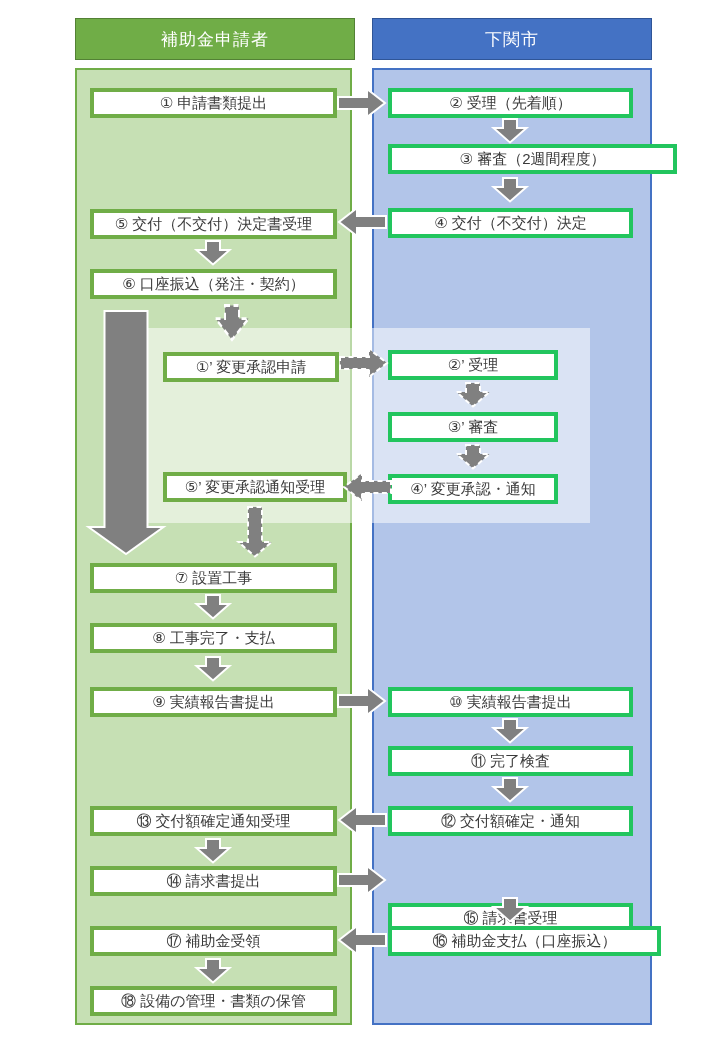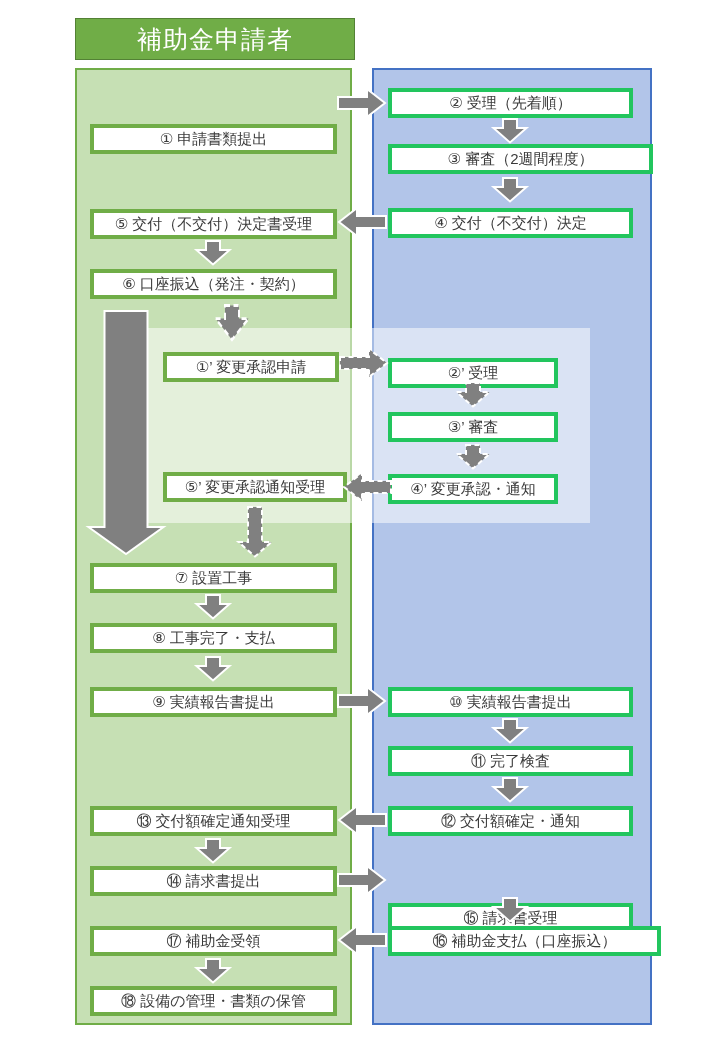--- a/index.html
+++ b/index.html
@@ -1,19 +1,19 @@
 <!DOCTYPE html>
 <html><head>
 <meta charset="utf-8">
 <style>
   html,body{margin:0;padding:0;background:#ffffff;}
   .stage{position:relative;width:720px;height:1040px;background:#ffffff;
          font-family:"Liberation Sans","DejaVu Sans",sans-serif;overflow:hidden;}
   .hdr{position:absolute;height:42px;box-sizing:border-box;display:flex;
-       align-items:center;justify-content:center;color:#ffffff;font-size:25px;letter-spacing:1px;}
+       align-items:center;justify-content:center;color:#ffffff;font-size:17px;letter-spacing:1px;}
   .hdr.green{background:#70AD47;border:1px solid #538135;}
   .hdr.blue{background:#4472C4;border:1px solid #2F5597;}
   .panel{position:absolute;box-sizing:border-box;z-index:1;}
   .panel.green{background:#C6E0B4;border:2px solid #70AD47;}
   .panel.blue{background:#B2C5E9;border:2px solid #4472C4;}
   .overlay{position:absolute;background:rgba(255,255,255,0.52);z-index:2;}
   .box{position:absolute;height:30px;box-sizing:border-box;background:#ffffff;
        display:flex;align-items:center;justify-content:center;
        font-size:15px;color:#3b3b3b;white-space:nowrap;z-index:3;}
   .box.green{border:4px solid #70AD47;}
@@ -32,43 +32,44 @@
     <path id="p-right" d="M1 10 H30 V2 L48 16 L30 30 V22 H1 Z"></path>
     <path id="p-left" d="M49 10 H20 V2 L2 16 L20 30 V22 H49 Z"></path>
     <path id="p-down-long" d="M11 1 H25 V36 H34.5 L18 50.5 L1.5 36 H11 Z"></path>
     <path id="p-big-down" d="M17.5 1 H60.5 V217 H76.5 L39 244 L1.5 217 H17.5 Z"></path>
   </defs>
 </svg>
 
 <div class="stage">
 
   <div class="hdr green" style="left:75px;top:18px;width:280px;">補助金申請者</div>
+  <div class="hdr blue" style="left:372px;top:18px;width:280px;">下関市</div>
 
   <div class="panel green" style="left:75px;top:68px;width:277px;height:957px;"></div>
   <div class="panel blue" style="left:372px;top:68px;width:280px;height:957px;"></div>
 
   <div class="overlay" style="left:140px;top:328px;width:450px;height:195px;"></div>
 
-  <div class="box green" style="left:90px;top:88px;width:247px;margin-top:36px;">① 申請書類提出</div>
+  <div class="box green" style="left:90px;top:88px;width:247px;">① 申請書類提出</div>
   <div class="box green" style="left:90px;top:209px;width:247px;">⑤ 交付（不交付）決定書受理</div>
   <div class="box green" style="left:90px;top:269px;width:247px;">⑥ 口座振込（発注・契約）</div>
   <div class="box green" style="left:163px;top:352px;width:176px;">①’ 変更承認申請</div>
   <div class="box green" style="left:163px;top:472px;width:184px;">⑤’ 変更承認通知受理</div>
   <div class="box green" style="left:90px;top:563px;width:247px;">⑦ 設置工事</div>
   <div class="box green" style="left:90px;top:623px;width:247px;">⑧ 工事完了・支払</div>
   <div class="box green" style="left:90px;top:687px;width:247px;">⑨ 実績報告書提出</div>
   <div class="box green" style="left:90px;top:806px;width:247px;">⑬ 交付額確定通知受理</div>
   <div class="box green" style="left:90px;top:866px;width:247px;">⑭ 請求書提出</div>
   <div class="box green" style="left:90px;top:926px;width:247px;">⑰ 補助金受領</div>
   <div class="box green" style="left:90px;top:986px;width:247px;">⑱ 設備の管理・書類の保管</div>
 
   <div class="box blue" style="left:388px;top:88px;width:245px;">② 受理（先着順）</div>
-  <div class="box blue" style="left:388px;top:144px;width:265px;">③ 審査（2週間程度）</div>
+  <div class="box blue" style="left:388px;top:144px;width:289px;">③ 審査（2週間程度）</div>
   <div class="box blue" style="left:388px;top:208px;width:245px;">④ 交付（不交付）決定</div>
-  <div class="box blue" style="left:388px;top:350px;width:170px;margin-top:8px;">②’ 受理</div>
+  <div class="box blue" style="left:388px;top:350px;width:170px;">②’ 受理</div>
   <div class="box blue" style="left:388px;top:412px;width:170px;">③’ 審査</div>
   <div class="box blue" style="left:388px;top:474px;width:170px;">④’ 変更承認・通知</div>
   <div class="box blue" style="left:388px;top:687px;width:245px;">⑩ 実績報告書提出</div>
   <div class="box blue" style="left:388px;top:746px;width:245px;">⑪ 完了検査</div>
   <div class="box blue" style="left:388px;top:806px;width:245px;">⑫ 交付額確定・通知</div>
   <div class="box blue" style="left:388px;top:866px;width:245px;margin-top:37px;">⑮ 請求書受理</div>
   <div class="box blue" style="left:388px;top:926px;width:273px;">⑯ 補助金支払（口座振込）</div>
 
   <svg class="arrow" style="left:195px;top:240px;" width="36" height="26" viewBox="0 0 36 26">
       <use href="#p-down"></use>

